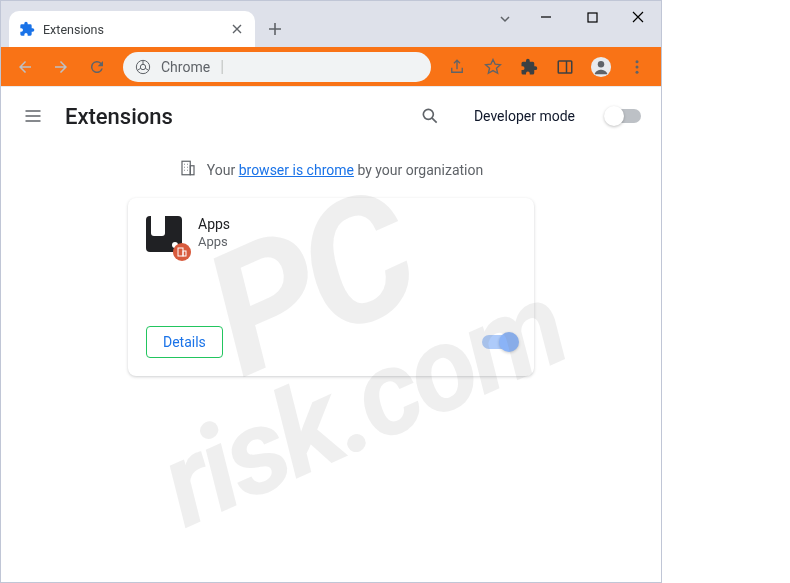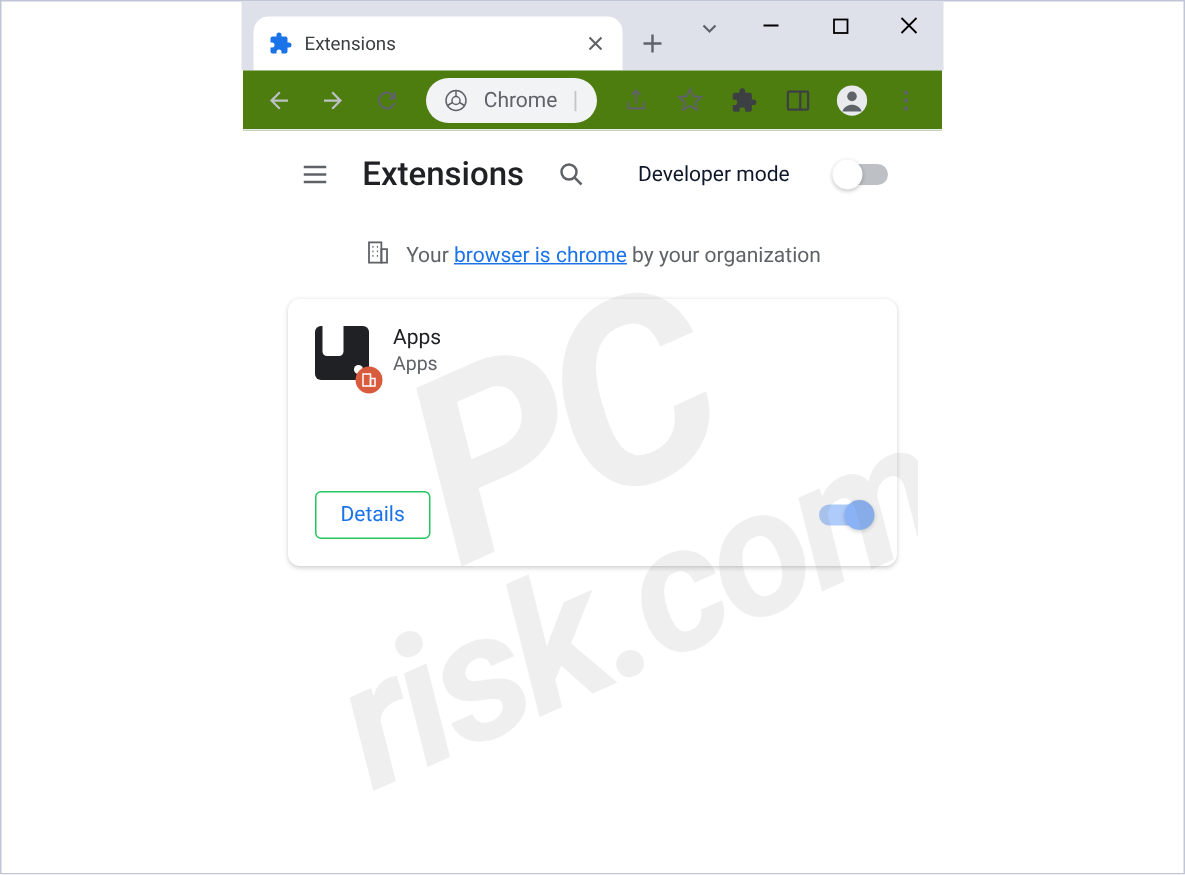--- a/index.html
+++ b/index.html
@@ -1,33 +1,33 @@
 <!DOCTYPE html>
 <html><head>
 <meta charset="utf-8">
 <style>
 * { margin: 0; padding: 0; box-sizing: border-box; font-family: 'Segoe UI', Roboto, Arial, sans-serif; }
 body { width: 790px; height: 583px; background: #fff; position: relative; overflow: hidden; }
 
 
-.window { border: 1px solid #c0c6d6; width: 790px; height: 583px; display: flex; flex-direction: column; align-items: center; }
+.window { border: 1px solid #c0c6d6; width: 662px; height: 583px; display: flex; flex-direction: column; }
 .titlebar { height: 46px; display: flex; align-items: flex-end; background: #dee1ea; }
 .tab-strip { display: flex; align-items: flex-end; padding-left: 8px; flex: 1; }
 .tab { background: #fff; border-radius: 10px 10px 0 0; height: 36px; width: 246px; display: flex; align-items: center; padding: 0 10px; gap: 8px; font-size: 12.5px; color: #3c4043; }
 .tab .favicon { width: 16px; height: 16px; color: #1a73e8; display: flex; align-items: center; justify-content: center; }
 .tab .title { flex: 1; overflow: hidden; white-space: nowrap; }
 .tab .close { width: 16px; height: 16px; color: #5f6368; display: flex; align-items: center; justify-content: center; cursor: pointer; border-radius: 50%; }
 .new-tab { width: 28px; height: 28px; margin: 0 6px 4px 6px; border-radius: 50%; display: flex; align-items: center; justify-content: center; color: #5f6368; cursor: pointer; font-size: 18px; }
 .window-controls { display: flex; height: 46px; align-items: flex-start; }
 .window-controls .wc { width: 46px; height: 32px; display: flex; align-items: center; justify-content: center; color: #3c3c3c; cursor: pointer; }
 .window-controls .wc.chev { width: 36px; padding-top: 4px; }
 .window-controls .wc.close { color: #000; }
 
 
-.toolbar { height: 40px; background: #4d7c0f; border-bottom: 1px solid #e8eaed; display: flex; align-items: center; padding: 0 8px; gap: 4px; }
+.toolbar { height: 40px; background: #f97316; border-bottom: 1px solid #e8eaed; display: flex; align-items: center; padding: 0 8px; gap: 4px; }
 .nav-btn { width: 32px; height: 32px; border-radius: 50%; display: flex; align-items: center; justify-content: center; color: #5f6368; cursor: pointer; }
 .nav-btn.disabled { color: #bdc1c6; cursor: default; }
 .omnibox { flex: 1; height: 30px; background: #f1f3f4; border-radius: 15px; display: flex; align-items: center; padding: 0 12px; gap: 10px; margin: 0 6px; }
 .omnibox .chrome-icon { width: 16px; height: 16px; }
 .omnibox .chrome-label { font-size: 14px; color: #5f6368; }
 .omnibox .pipe { color: #c4c7c5; }
 .omnibox .url { font-size: 14px; color: #202124; }
 .tb-icon { width: 32px; height: 32px; display: flex; align-items: center; justify-content: center; color: #5f6368; cursor: pointer; border-radius: 50%; }
 
 

